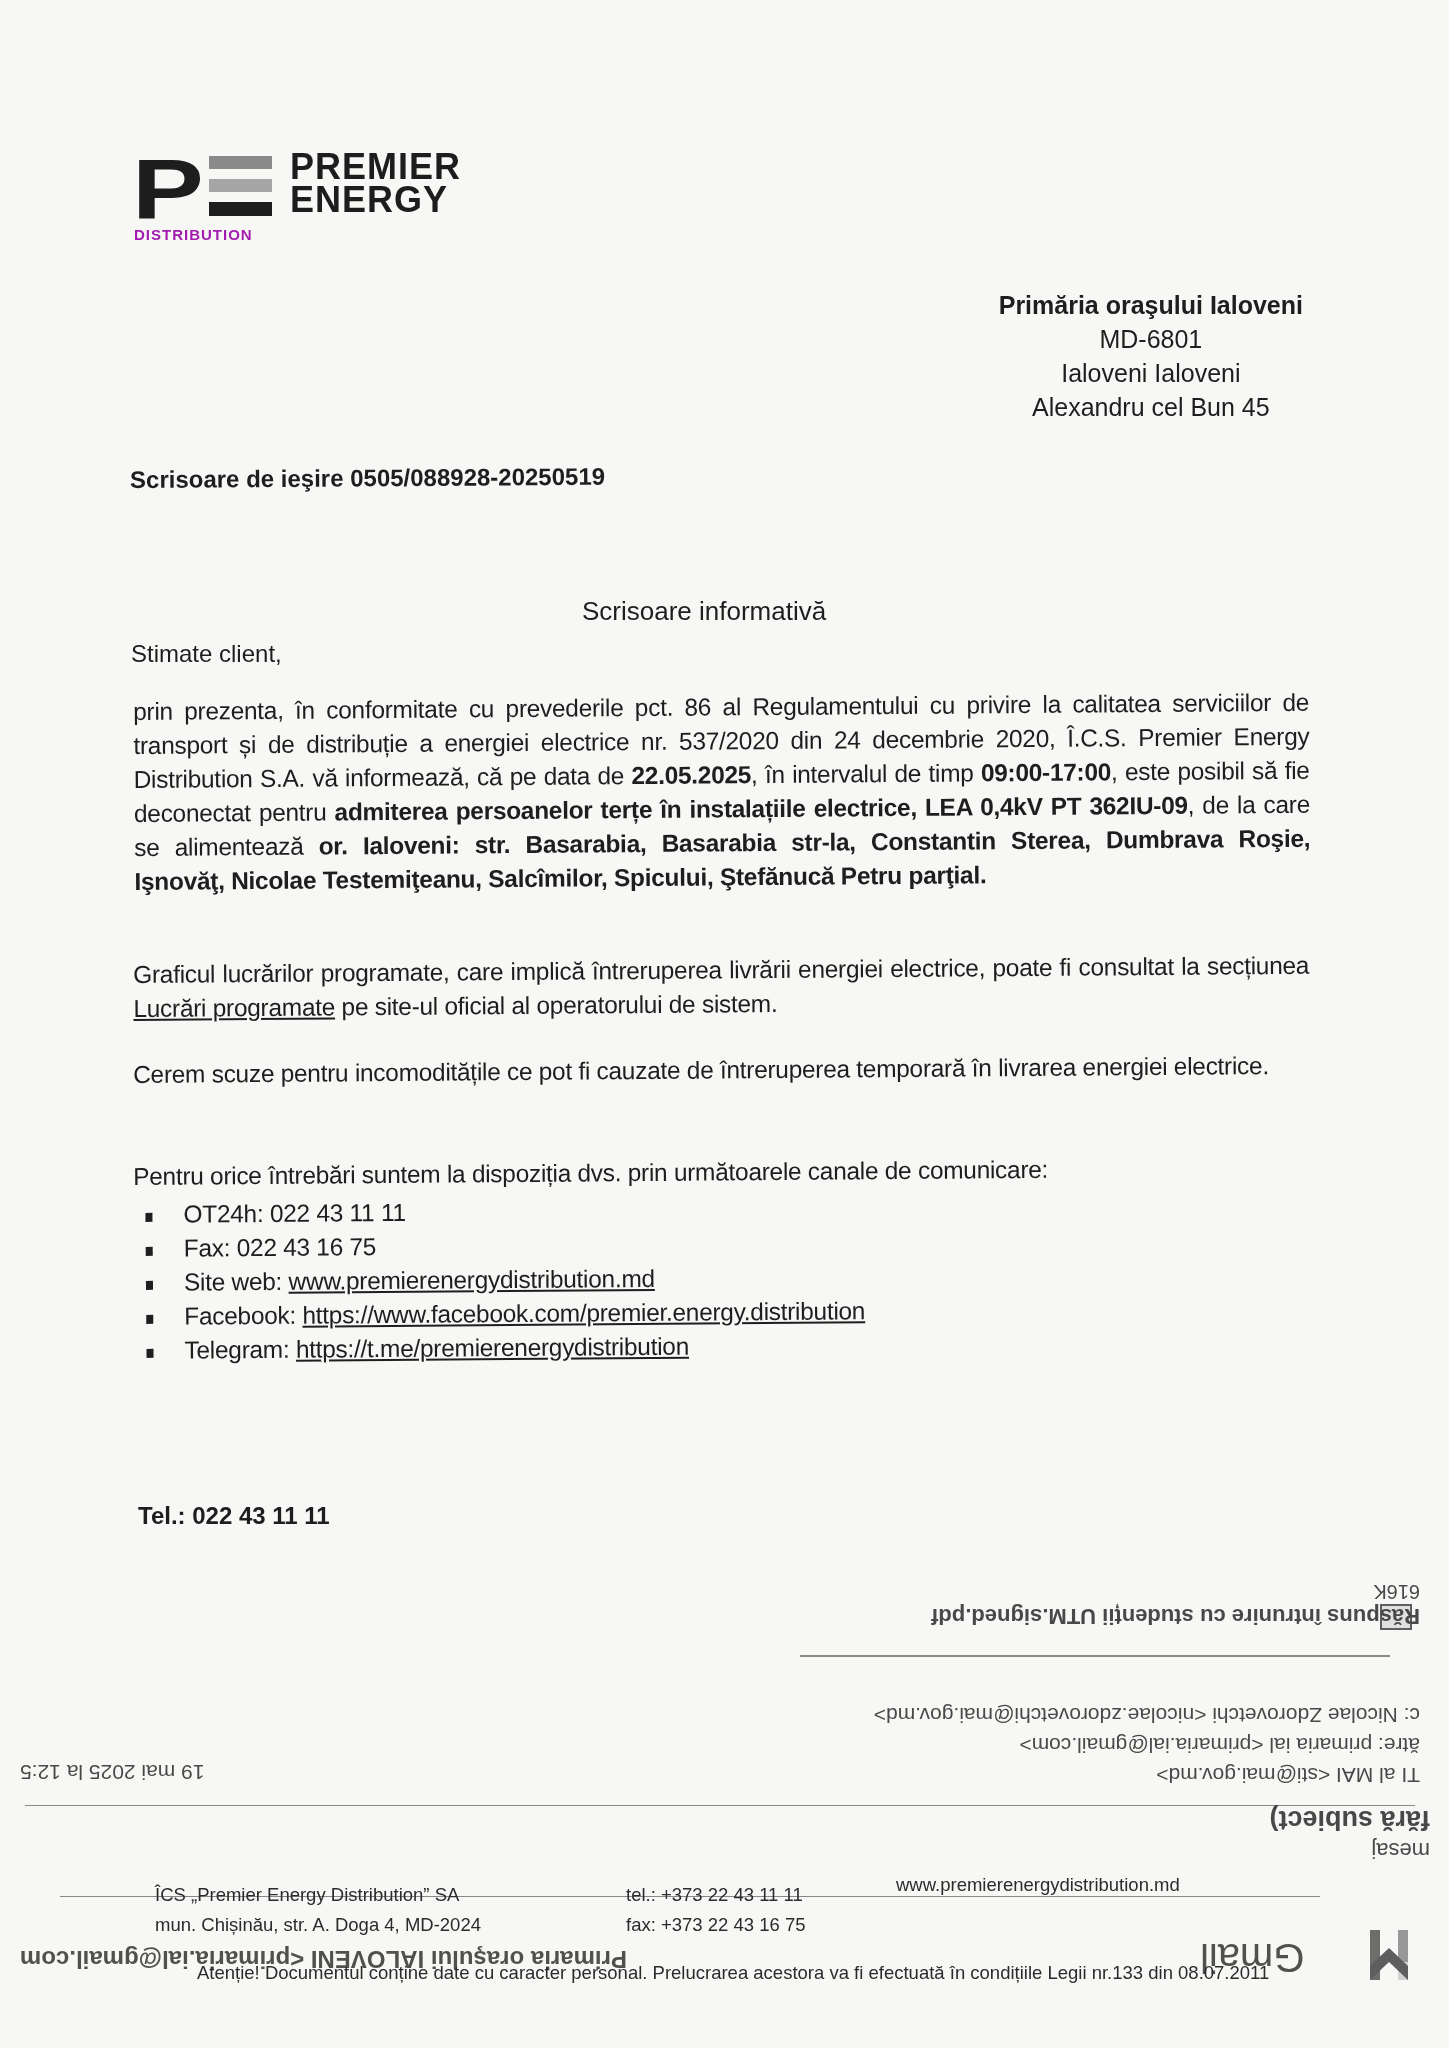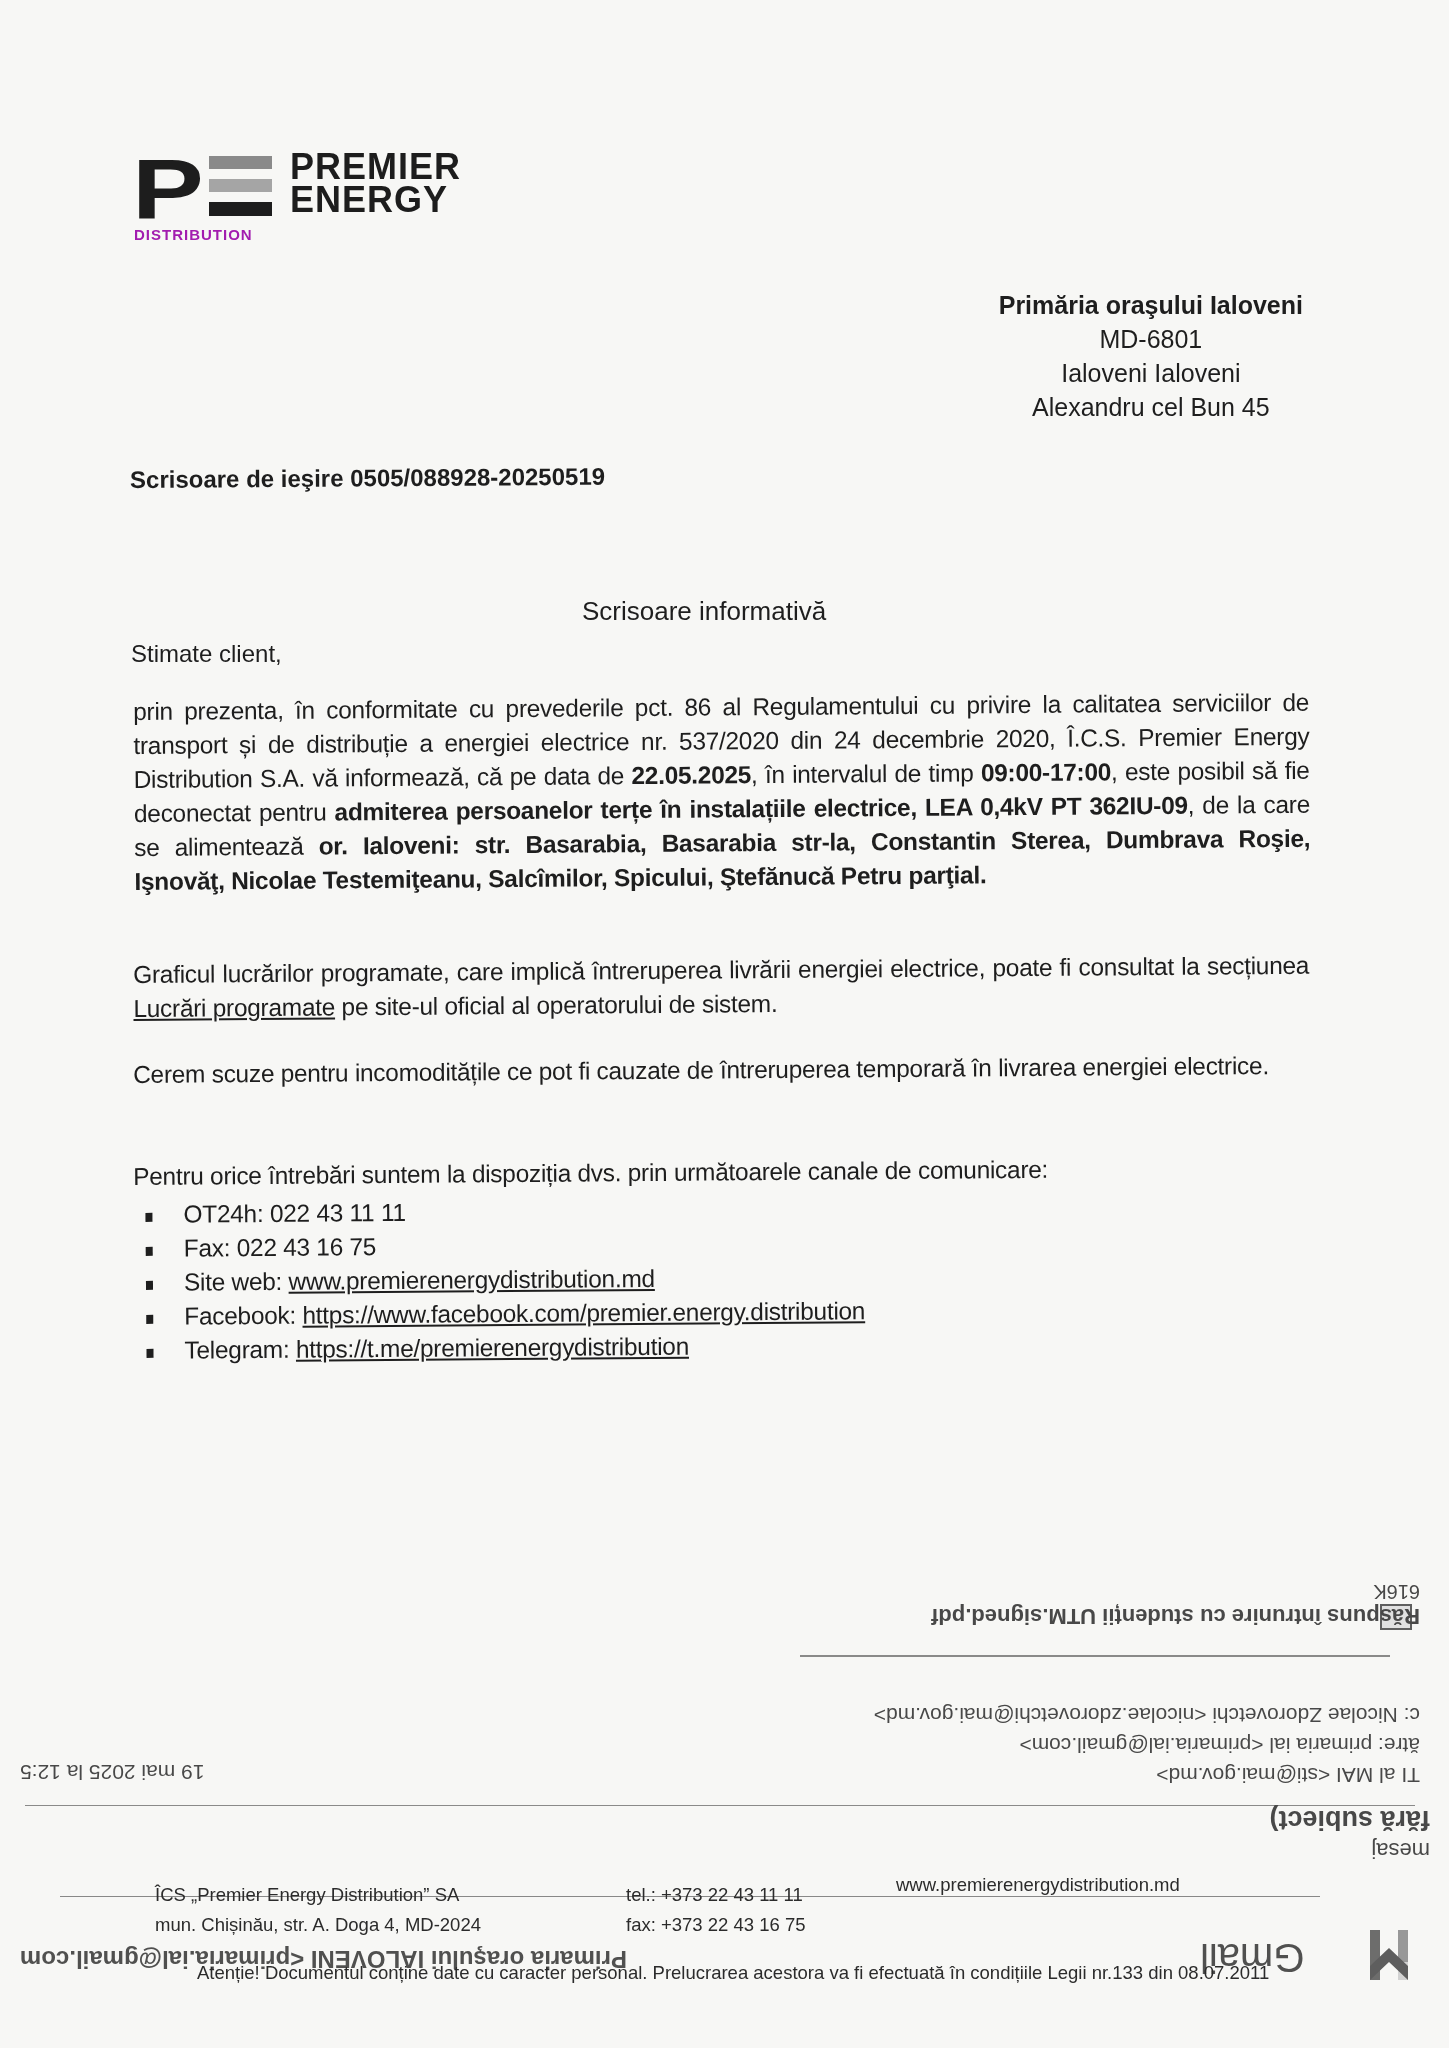--- a/index.html
+++ b/index.html
@@ -100,20 +100,21 @@
   <ul class="channels">
     <li><span>OT24h: </span><span>022 43 11 11</span></li>
     <li><span>Fax: </span><span>022 43 16 75</span></li>
     <li><span>Site web: </span><span class="u">www.premierenergydistribution.md</span></li>
     <li><span>Facebook: </span><span class="u">https://www.facebook.com/premier.energy.distribution</span></li>
     <li><span>Telegram: </span><span class="u">https://t.me/premierenergydistribution</span></li>
   </ul>
 </div>
 
 <div class="abs signature">
+  <div>Tel.: 022 43 11 11</div>
 </div>
 
 <div class="abs bleed" style="opacity:0.85;">
   <span class="att-icon"></span>
   <div class="att flip">
     <div class="fname">Răspuns întrunire cu studenții UTM.signed.pdf</div>
     <div class="fsize">616K</div>
   </div>
   <div class="rule" style="left:800px; top:95px; width:590px;"></div>
   <div class="meta flip">

